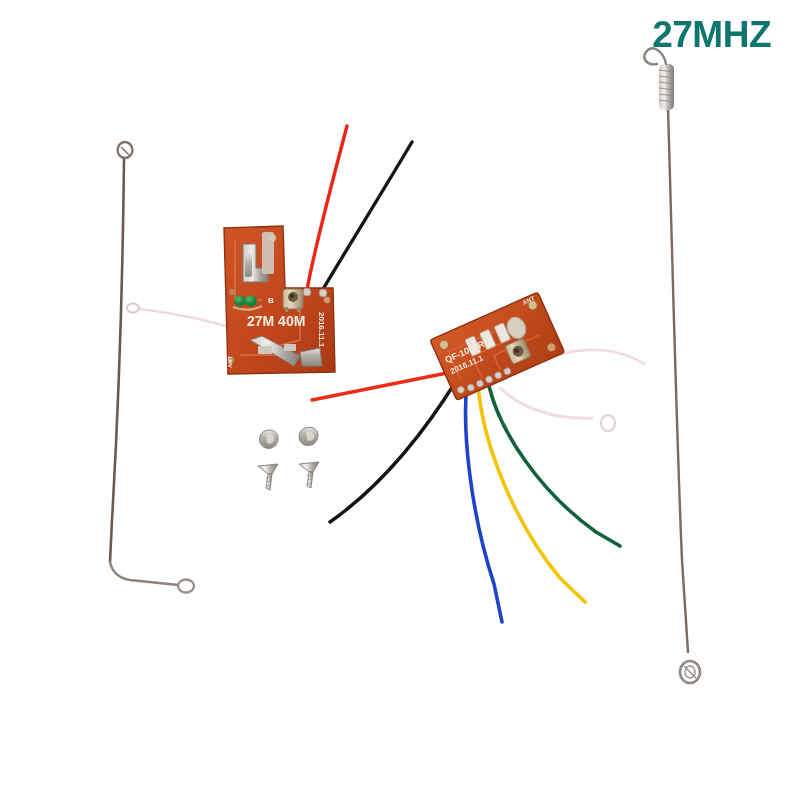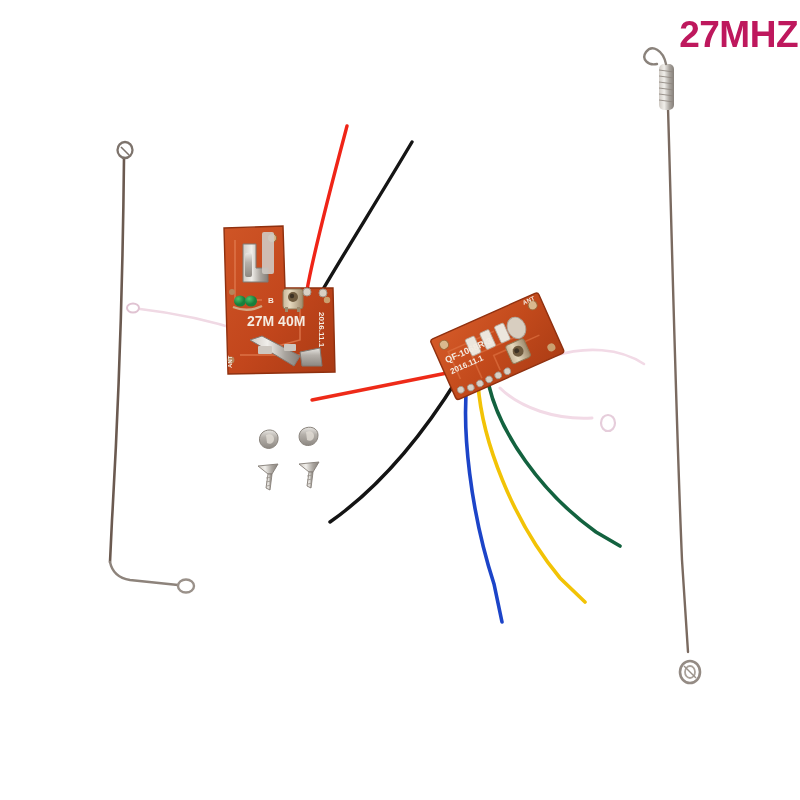--- a/index.html
+++ b/index.html
@@ -17,27 +17,27 @@
   }
   #stage svg.layer {
     position: absolute;
     left: 0;
     top: 0;
     width: 800px;
     height: 800px;
   }
   #freq-label {
     position: absolute;
-    right: 2px;
+    right: 29px;
     top: 16px;
     font-family: "Liberation Sans", sans-serif;
     font-weight: bold;
     font-size: 37px;
     letter-spacing: -0.5px;
-    color: #be185d;
+    color: #0f766e;
     line-height: 1;
     user-select: none;
   }
   .pcb-text {
     font-family: "Liberation Sans", sans-serif;
     fill: #f4ece2;
     font-weight: bold;
   }
 </style>
 </head>

